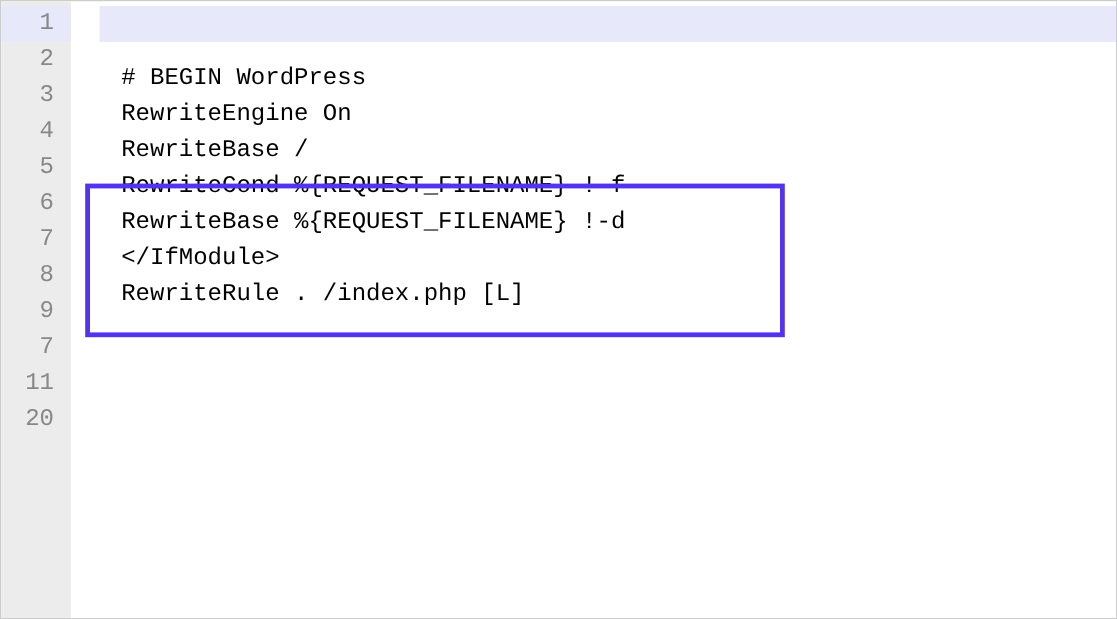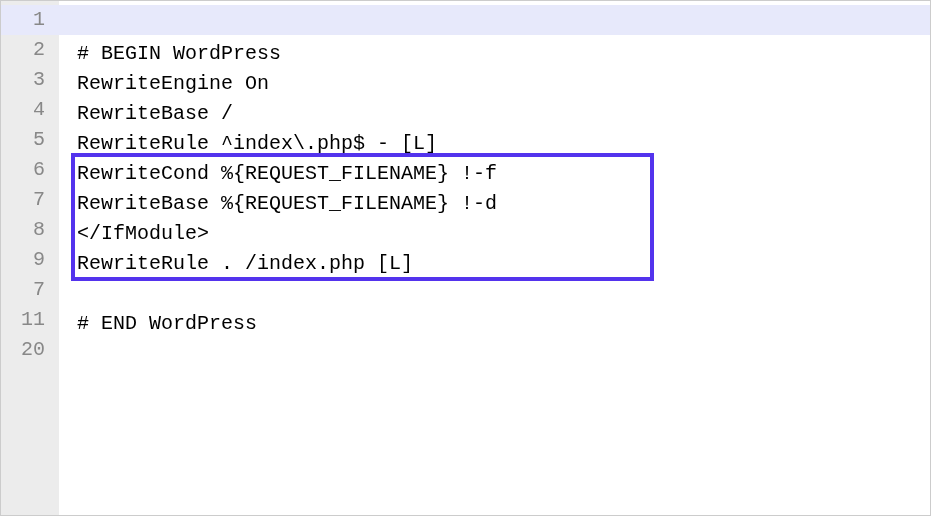--- a/index.html
+++ b/index.html
@@ -31,23 +31,24 @@
       line-height: 30px;
       user-select: none;
       flex-shrink: 0;
     }
     .gutter div {
       padding-right: 14px;
       height: 30px;
     }
     .code-area {
       flex: 1;
-      padding-top: 8px;
+      padding-top: 20px;
       padding-left: 18px;
       position: relative;
+      margin-left: 24px;
     }
     .code-line {
       height: 30px;
       line-height: 30px;
       white-space: pre;
       color: #000;
       font-family: "Courier New", Courier, monospace;
       position: relative;
     }
     .highlight-row {
@@ -95,24 +96,22 @@
     <div>11</div>
     <div>20</div>
   </div>
   <div class="code-area">
     <div class="highlight-row"></div>
     <div class="code-content">
       <div class="code-line"></div>
       <div class="code-line"># BEGIN WordPress</div>
       <div class="code-line">RewriteEngine On</div>
       <div class="code-line">RewriteBase /</div>
-      <div class="code-line">RewriteRule ^index\.php$ - [L]</div>
       <div class="code-line">RewriteCond %{REQUEST_FILENAME} !-f</div>
       <div class="code-line">RewriteBase %{REQUEST_FILENAME} !-d</div>
       <div class="code-line">&lt;/IfModule&gt;</div>
       <div class="code-line">RewriteRule . /index.php [L]</div>
       <div class="code-line"></div>
-      <div class="code-line"># END WordPress</div>
     </div>
   </div>
 </div>
 
 <div class="box-overlay"></div>
 
 </body></html>

